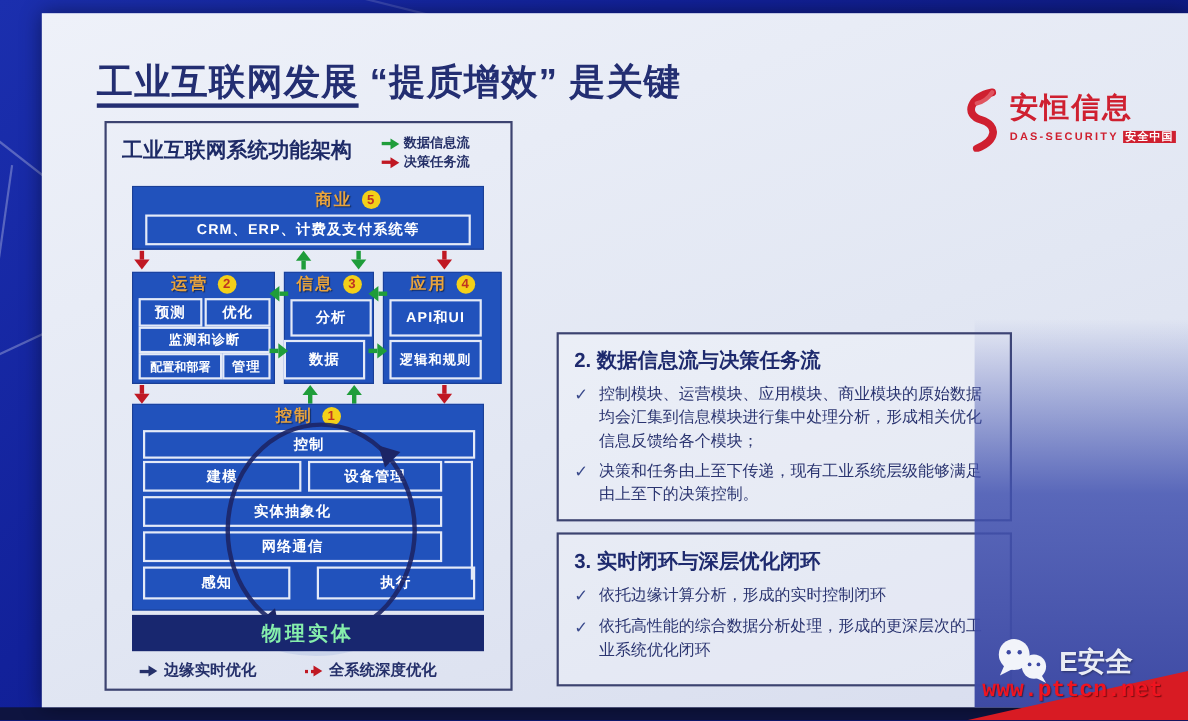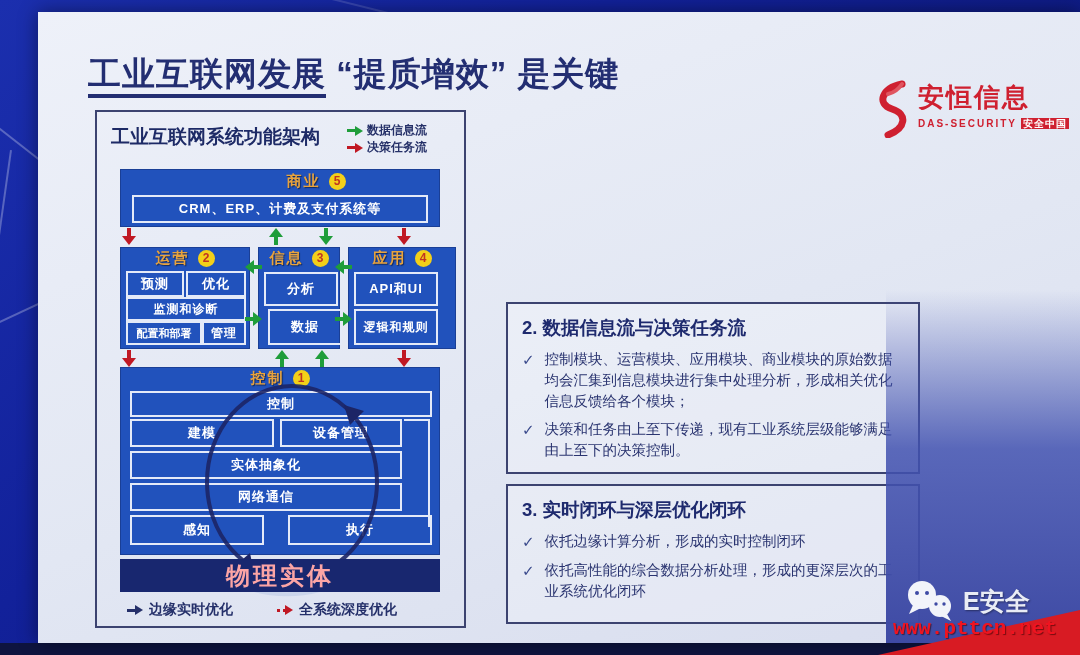--- a/index.html
+++ b/index.html
@@ -43,21 +43,21 @@
   .va.down i{top:0;} .va.down b{bottom:0;border-top:9px solid var(--c);}
   .va.up i{bottom:0;} .va.up b{top:0;border-bottom:9px solid var(--c);}
   
   .ha{position:absolute;width:17px;height:14px;}
   .ha i{position:absolute;top:5px;width:8px;height:4px;background:var(--c);}
   .ha b{position:absolute;top:0;width:0;height:0;border-top:7px solid transparent;border-bottom:7px solid transparent;}
   .ha.right i{left:0;} .ha.right b{right:0;border-left:9px solid var(--c);}
   .ha.left i{right:0;} .ha.left b{left:0;border-right:9px solid var(--c);}
   #physical{position:absolute;left:23px;top:447px;width:320px;height:33px;background:#18276f;
         display:flex;align-items:center;justify-content:center;}
-  #physical span{color:#fca5a5;font-size:24px;font-weight:bold;letter-spacing:3px;}
+  #physical span{color:#86efac;font-size:18px;font-weight:bold;letter-spacing:3px;}
   .botlegend{position:absolute;top:489px;font-size:14px;font-weight:bold;color:#25306a;
         display:flex;align-items:center;gap:6px;}
   #loopsvg{position:absolute;left:95px;top:265px;pointer-events:none;}
   .bracket{position:absolute;border:2px solid #e4eaf8;border-left:none;border-bottom:none;}
   
   .sect{position:absolute;left:468px;width:414px;border:2px solid #3c4370;background:rgba(255,255,255,.25);
         padding:10px 14px;box-sizing:border-box;}
   .sect h2{margin:2px 0 8px 0;font-size:18.5px;color:#1e2a6e;line-height:1.35;}
   .sect .line{font-size:14.5px;color:#2a3470;line-height:1.5;margin:2px 0;}
   .sect .line b{font-weight:bold;}
@@ -139,21 +139,21 @@
         <div class="wbox" style="left:6px;top:24px;width:54px;height:22px;">预测</div>
         <div class="wbox" style="left:66px;top:24px;width:56px;height:22px;">优化</div>
         <div class="wbox" style="left:6px;top:50px;width:116px;height:20px;font-size:12px;">监测和诊断</div>
         <div class="wbox" style="left:6px;top:74px;width:72px;height:20px;font-size:11px;letter-spacing:0;">配置和部署</div>
         <div class="wbox" style="left:82px;top:74px;width:40px;height:20px;font-size:12px;">管理</div>
       </div>
 
       <div class="blk" style="left:161px;top:135px;width:82px;height:102px;">
         <div class="blklabel" style="top:2px;"><span>信息</span><span class="numcircle">3</span></div>
         <div class="wbox" style="left:6px;top:25px;width:70px;height:30px;">分析</div>
-        <div class="wbox" style="left:10px;top:62px;width:70px;height:32px;">数据</div>
+        <div class="wbox" style="left:0;top:62px;width:70px;height:32px;">数据</div>
       </div>
 
       <div class="blk" style="left:251px;top:135px;width:108px;height:102px;">
         <div class="blklabel" style="top:2px;"><span>应用</span><span class="numcircle">4</span></div>
         <div class="wbox" style="left:6px;top:25px;width:80px;height:30px;">API和UI</div>
         <div class="wbox" style="left:6px;top:62px;width:80px;height:32px;font-size:12px;">逻辑和规则</div>
       </div>
 
       <div class="ha left" style="--c:#1f9d3a;left:148px;top:148px;">
           <i></i>

